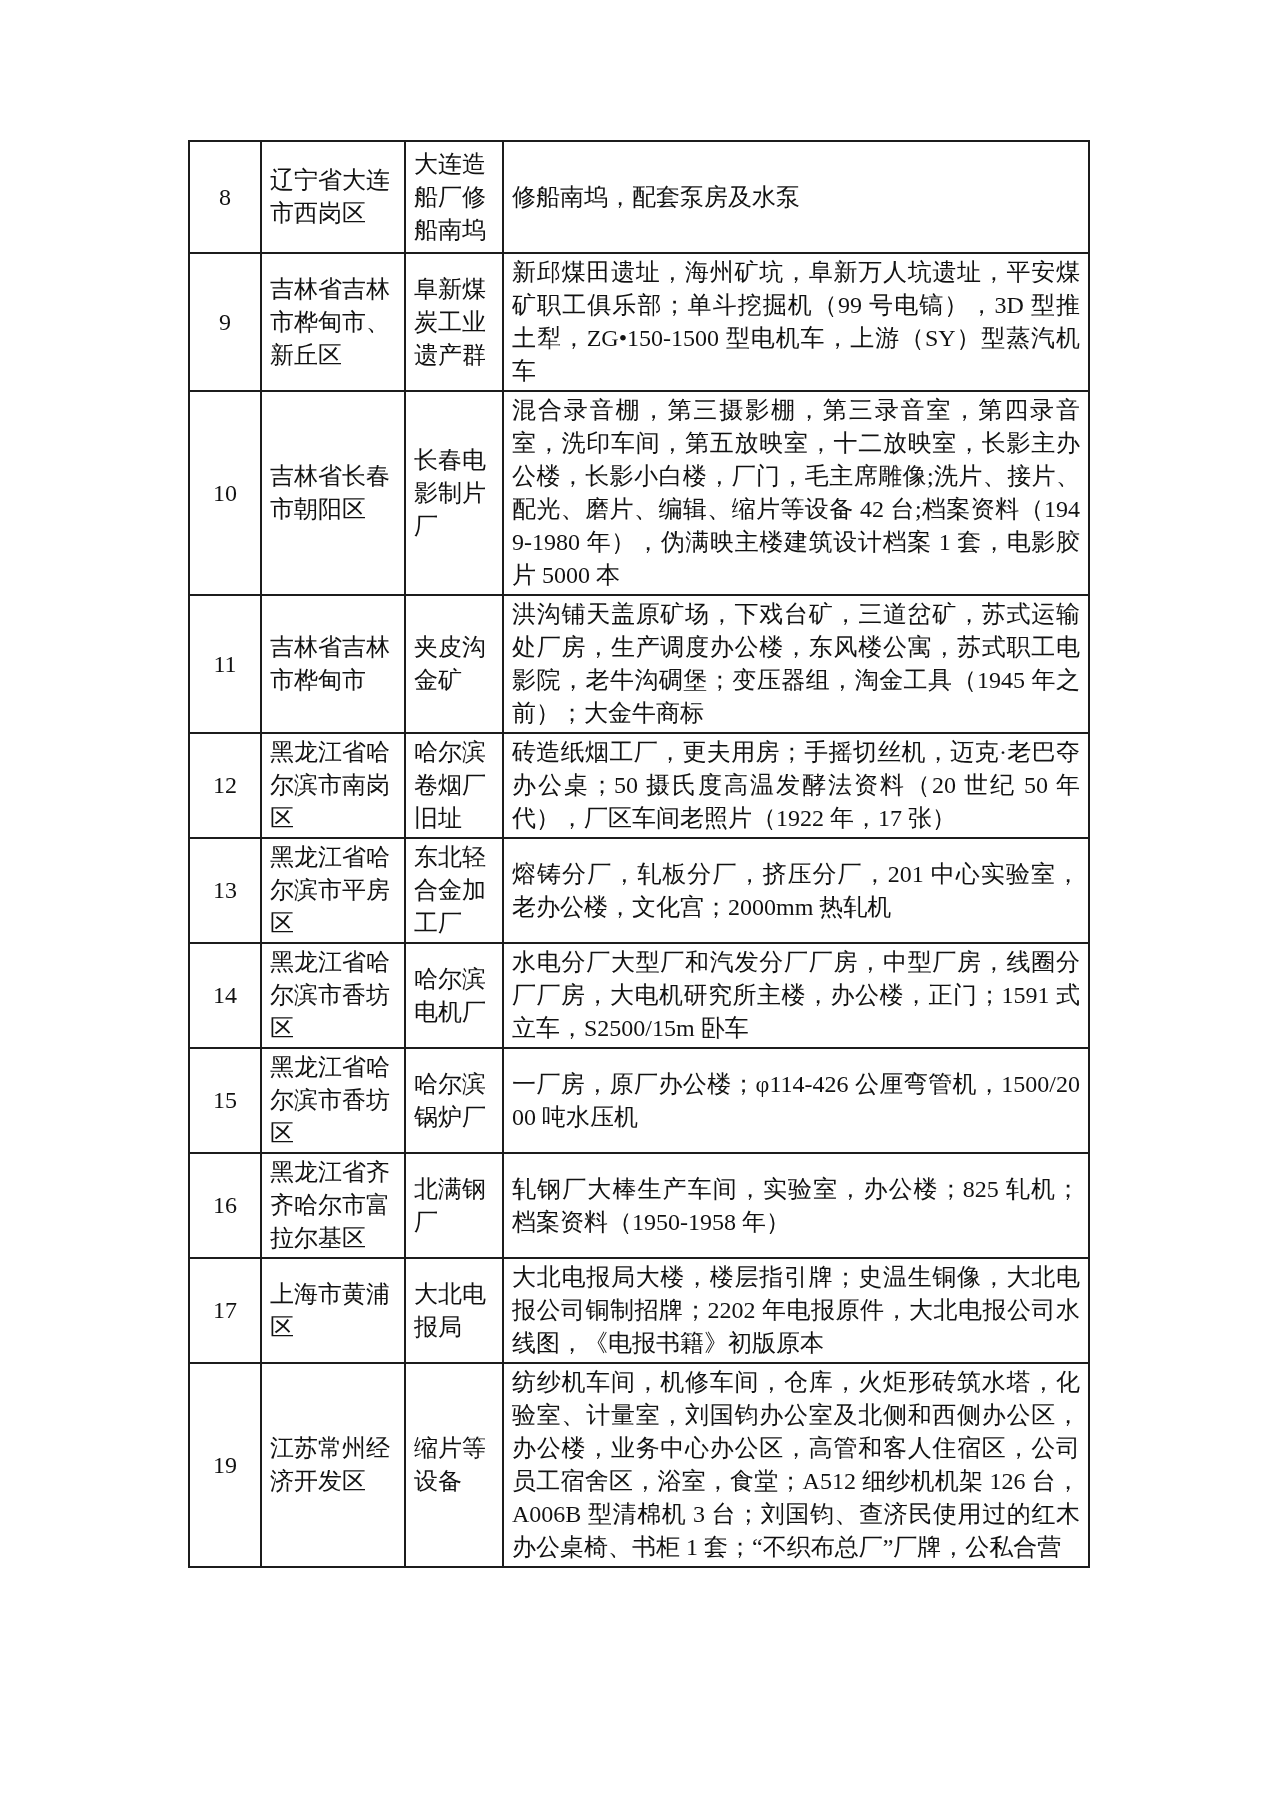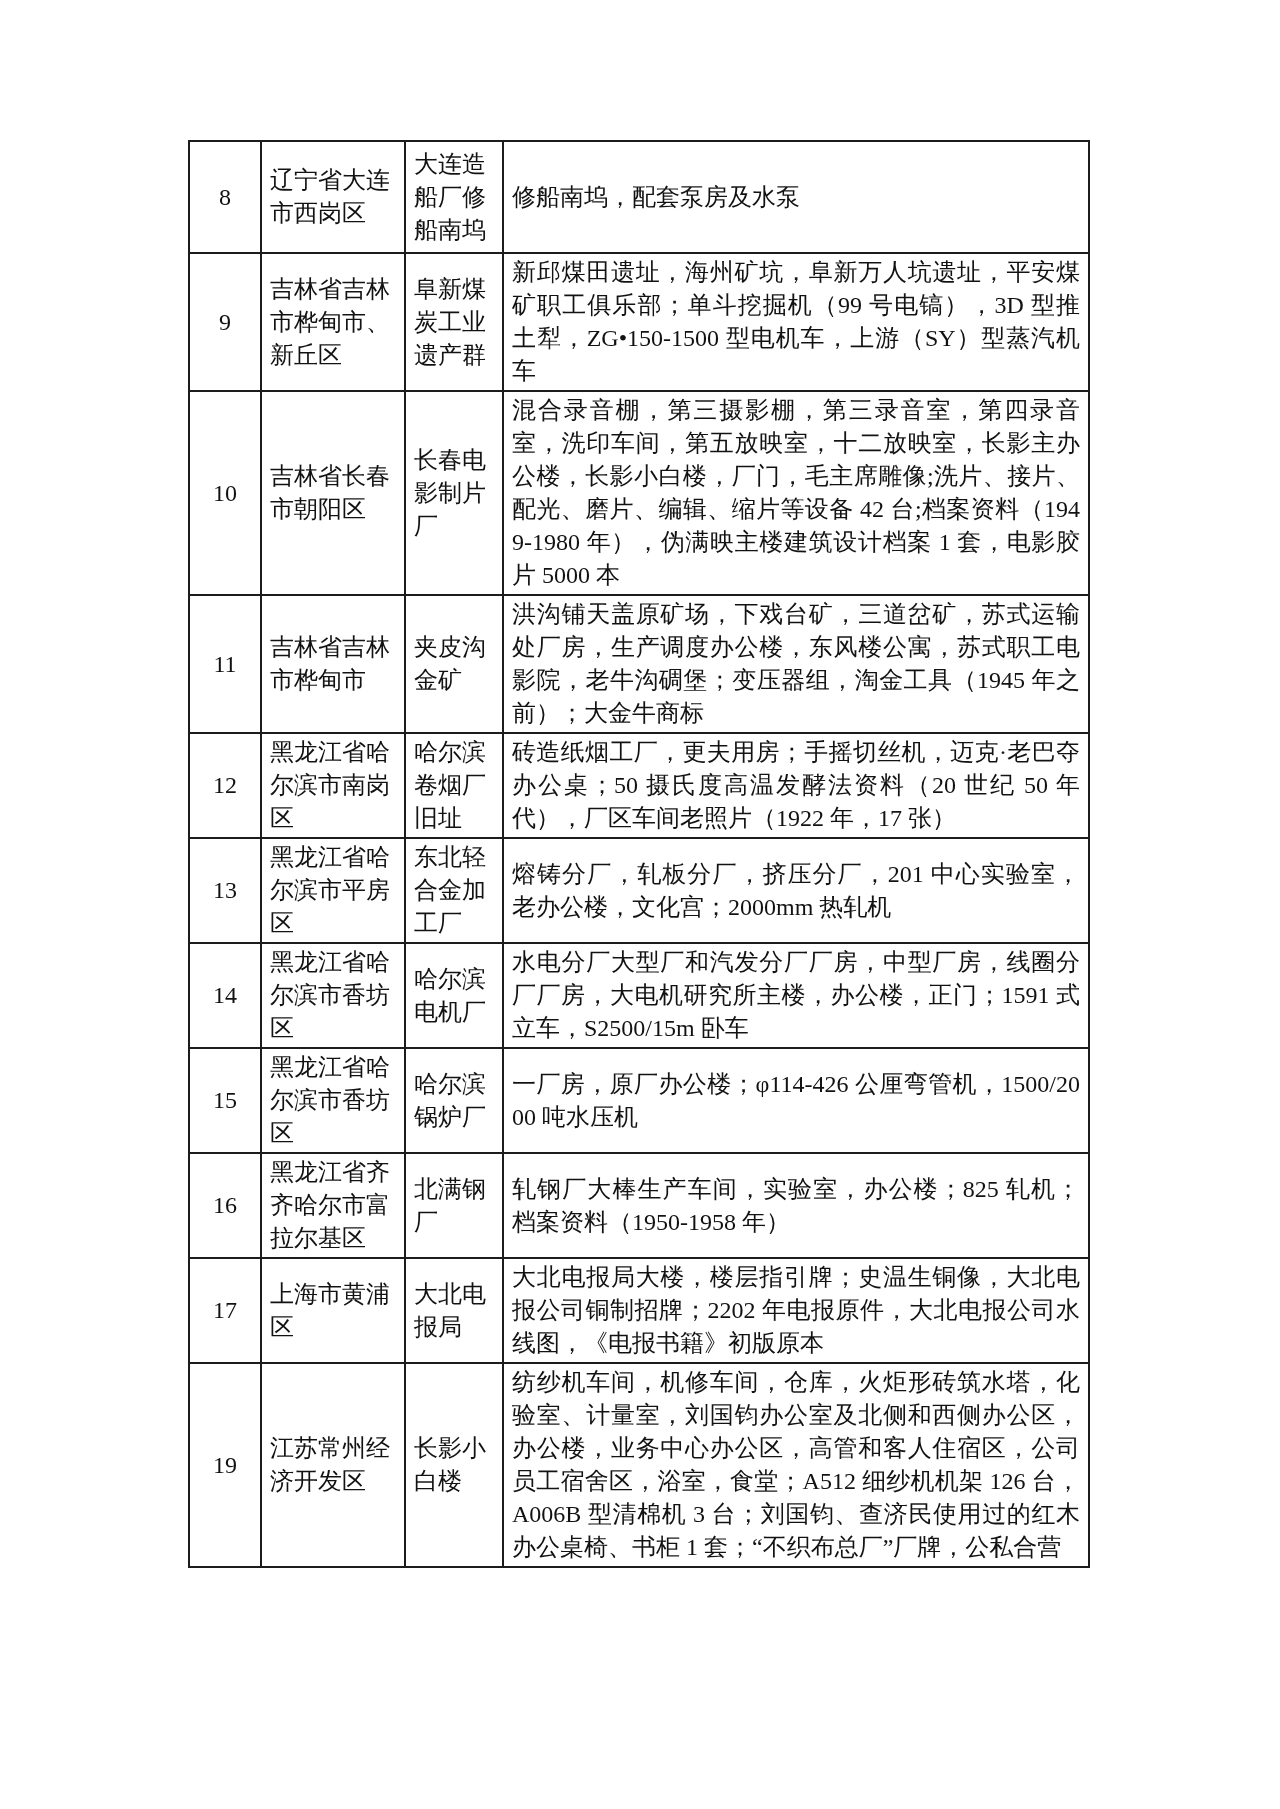--- a/index.html
+++ b/index.html
@@ -121,18 +121,18 @@
       </tr>
       <tr>
         <td class="c-num">17</td>
         <td class="c-loc">上海市黄浦区</td>
         <td class="c-name">大北电报局</td>
         <td class="c-desc">大北电报局大楼，楼层指引牌；史温生铜像，大北电报公司铜制招牌；2202 年电报原件，大北电报公司水线图，《电报书籍》初版原本</td>
       </tr>
       <tr>
         <td class="c-num">19</td>
         <td class="c-loc">江苏常州经济开发区</td>
-        <td class="c-name">长影小白楼</td>
+        <td class="c-name">缩片等设备</td>
         <td class="c-desc">纺纱机车间，机修车间，仓库，火炬形砖筑水塔，化验室、计量室，刘国钧办公室及北侧和西侧办公区，办公楼，业务中心办公区，高管和客人住宿区，公司员工宿舍区，浴室，食堂；A512 细纱机机架 126 台，A006B 型清棉机 3 台；刘国钧、查济民使用过的红木办公桌椅、书柜 1 套；“不织布总厂”厂牌，公私合营</td>
       </tr>
     </tbody>
   </table>
 </div>
 
 </body></html>

